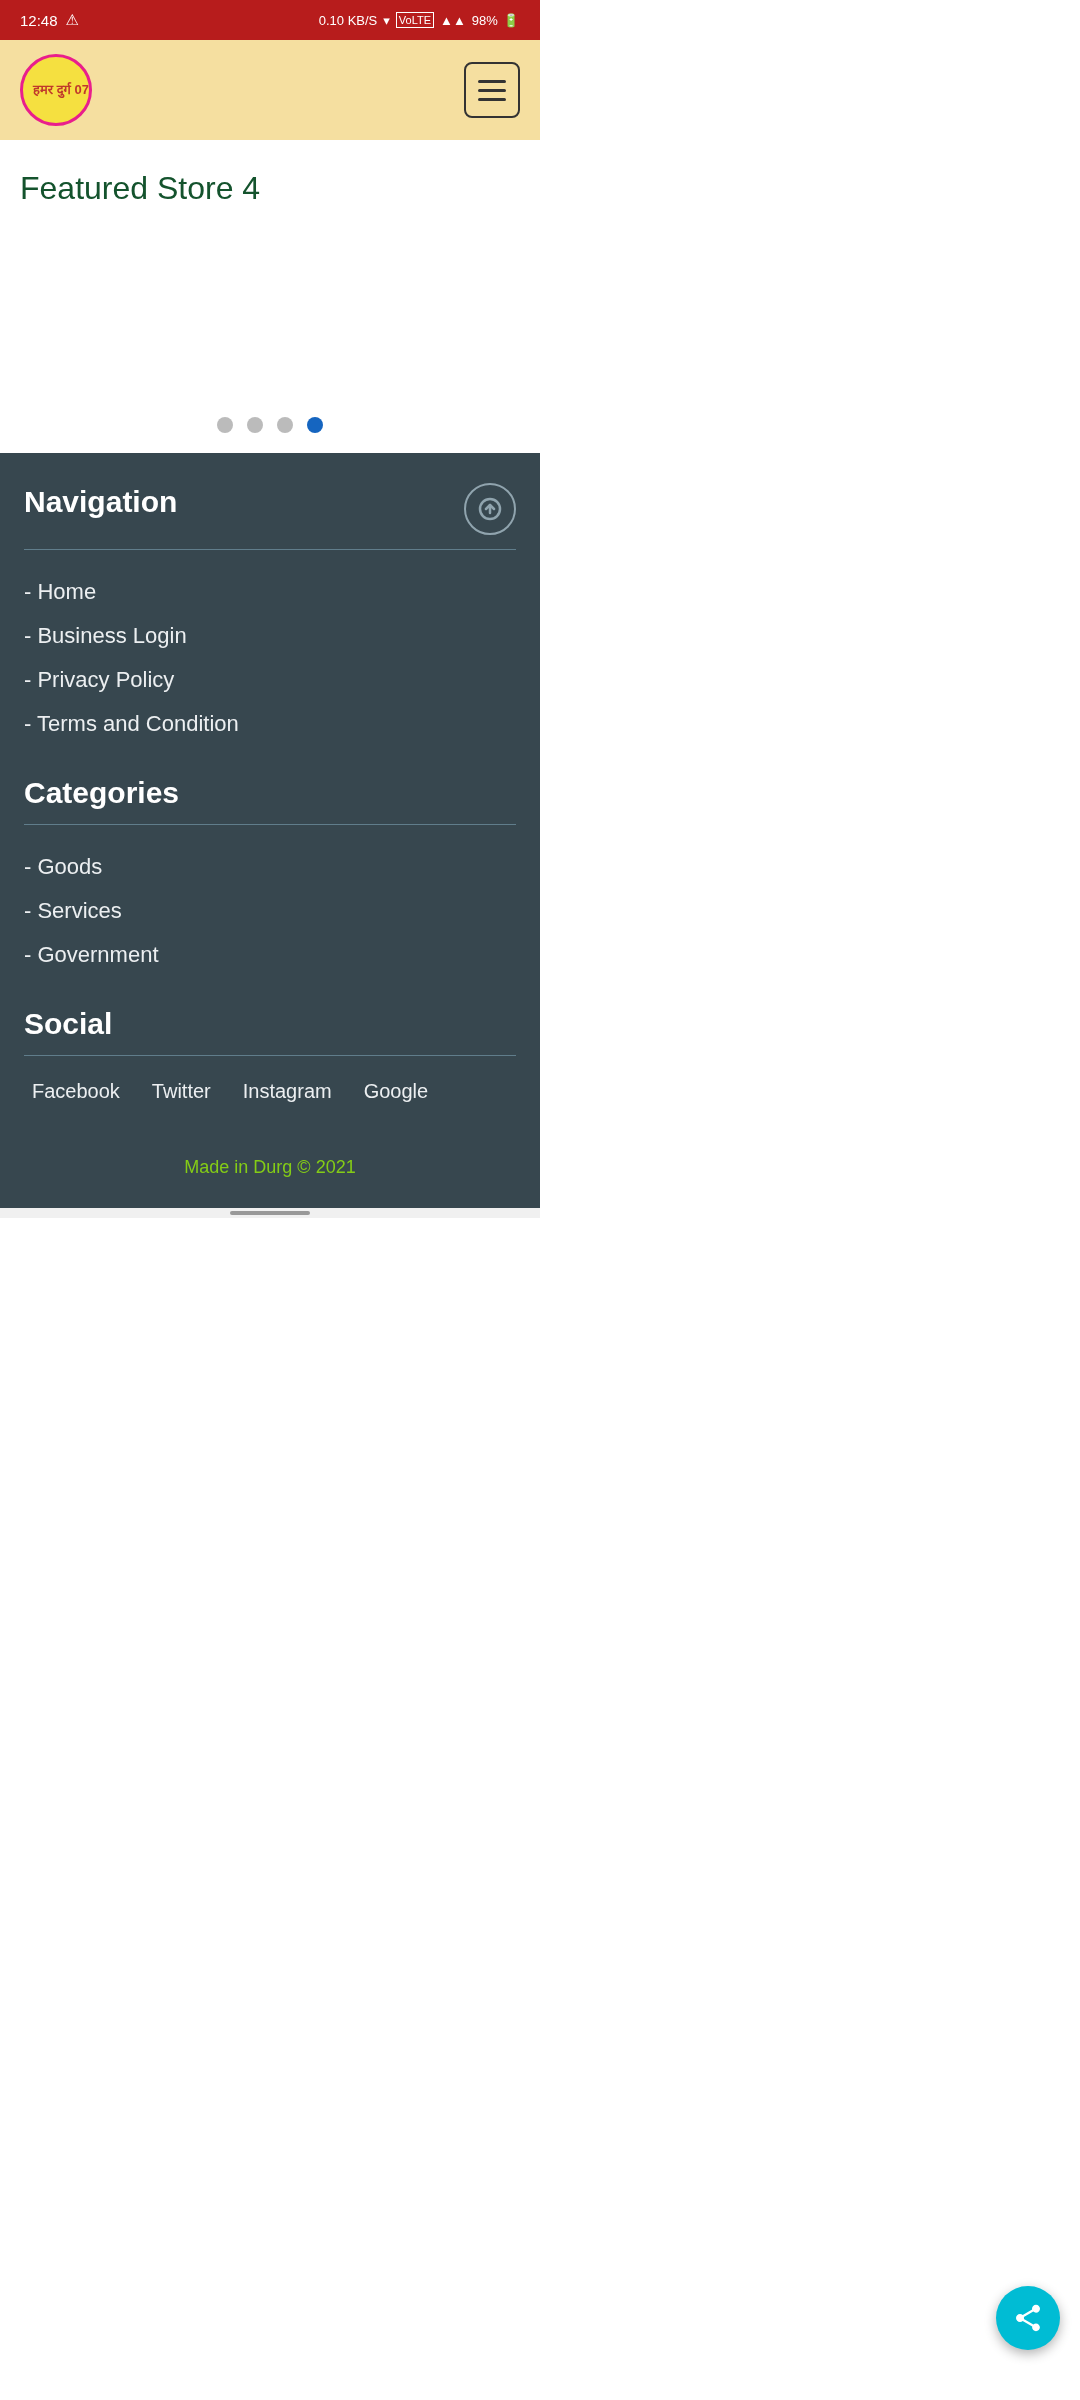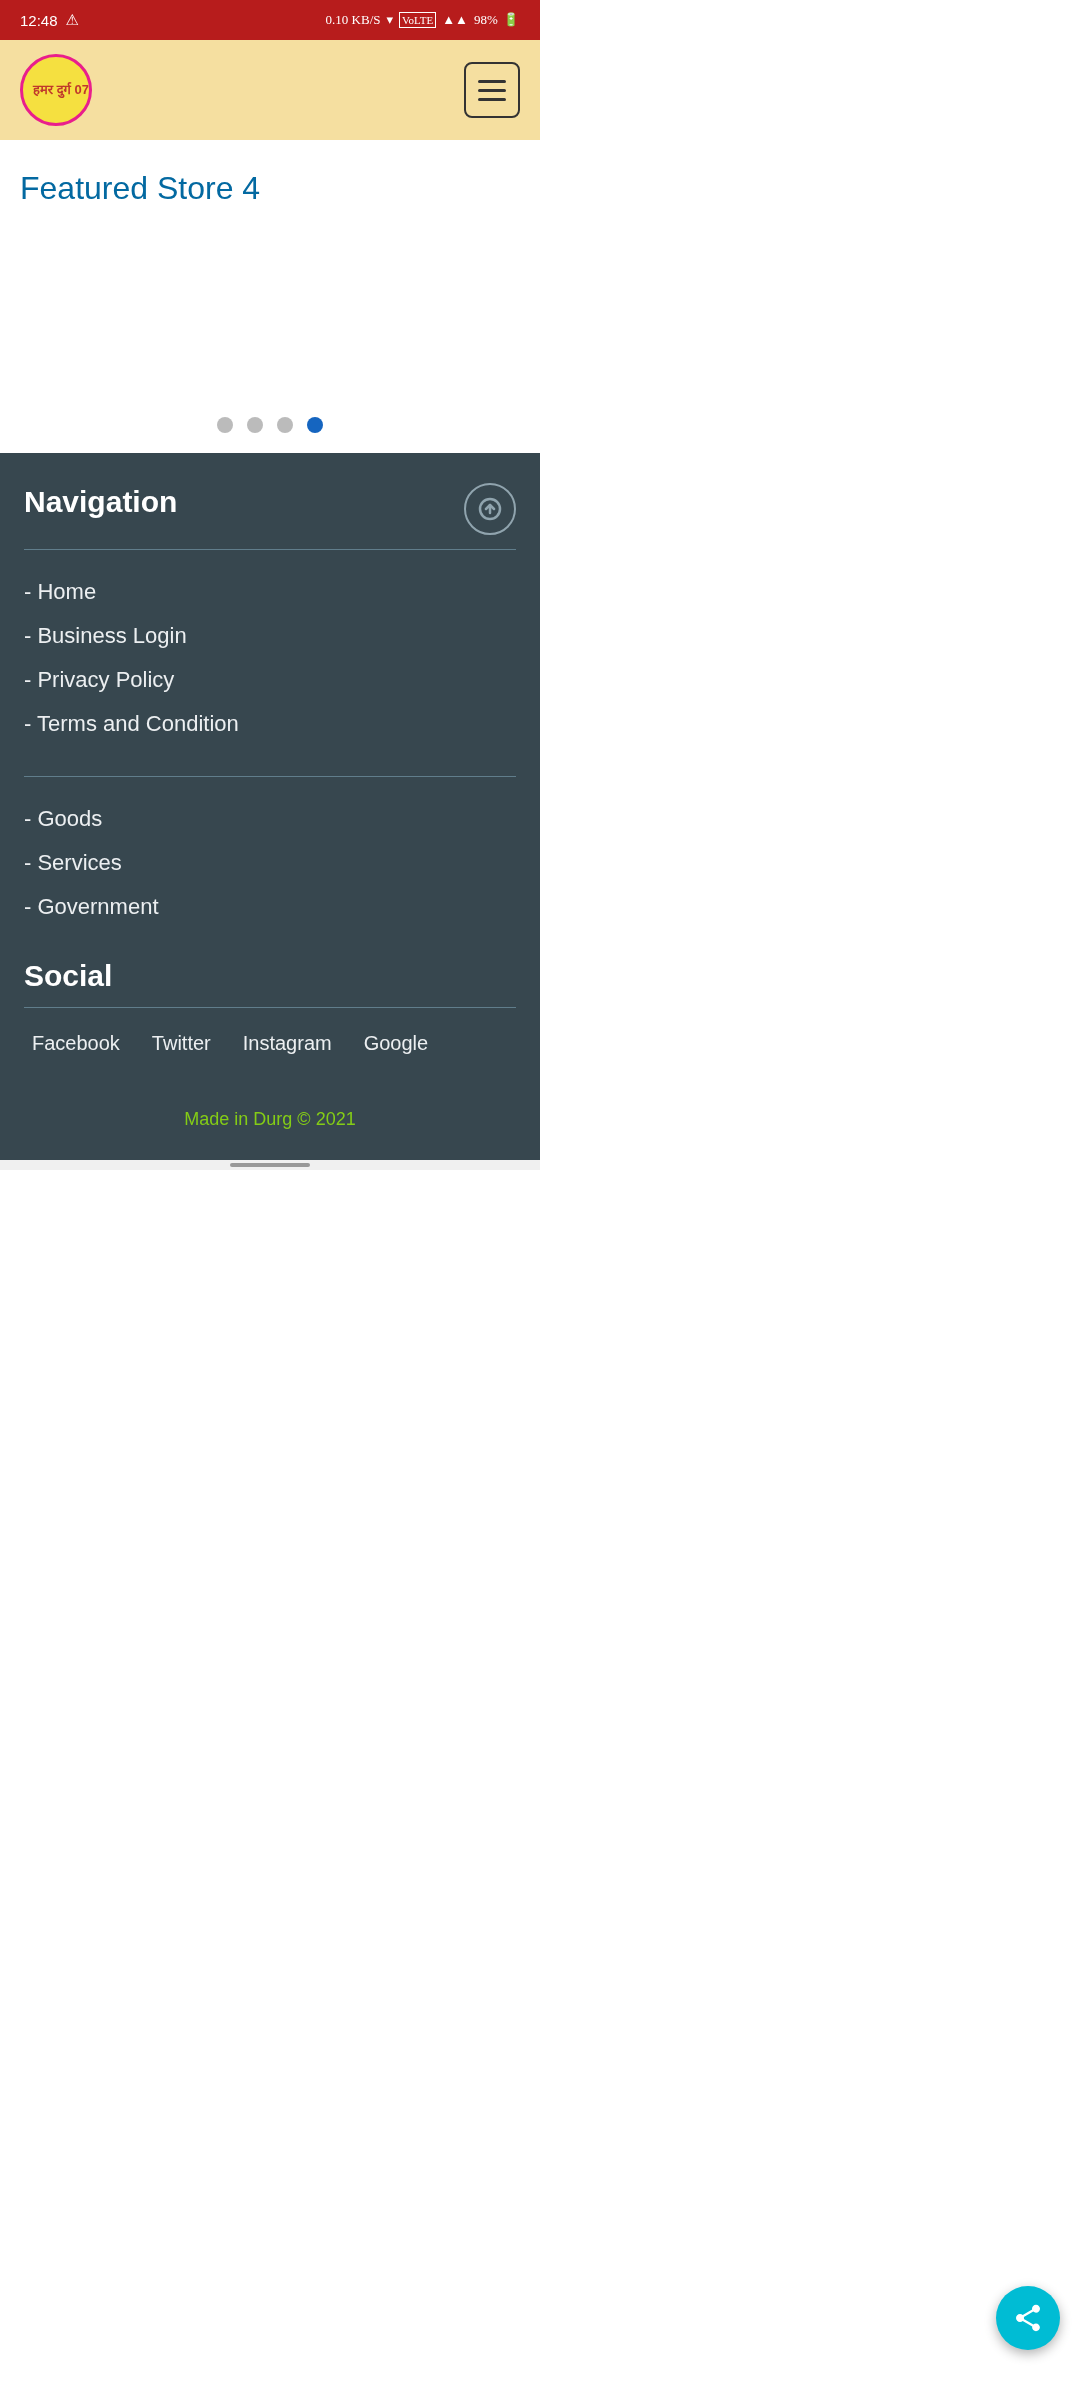--- a/index.html
+++ b/index.html
@@ -19,21 +19,21 @@
       height: 40px;
       display: flex;
       align-items: center;
       justify-content: space-between;
       padding: 0 20px;
       color: white;
       font-size: 15px;
       font-weight: 500;
     }
     .status-left { display: flex; align-items: center; gap: 8px; }
-    .status-right { display: flex; align-items: center; gap: 6px; font-size: 13px; font-family: Liberation Serif, serif; }
+    .status-right { display: flex; align-items: center; gap: 6px; font-size: 13px; }
 
     
     .header {
       background: #f5dfa0;
       height: 100px;
       display: flex;
       align-items: center;
       justify-content: space-between;
       padding: 0 20px;
     }
@@ -81,21 +81,21 @@
 
     
     .main-content {
       background: #ffffff;
       padding: 30px 20px 20px 20px;
       min-height: 300px;
     }
     .featured-title {
       font-size: 32px;
       font-weight: 400;
-      color: #0369a1;
+      color: #14532d;
       margin-bottom: 20px;
     }
 
     
     .carousel-area {
       width: 100%;
       min-height: 180px;
       background: #ffffff;
       display: flex;
       align-items: flex-end;
@@ -283,20 +283,21 @@
       </button>
     </div>
     <hr class="footer-divider">
     <div class="nav-item">- Home</div>
     <div class="nav-item">- Business Login</div>
     <div class="nav-item">- Privacy Policy</div>
     <div class="nav-item">- Terms and Condition</div>
   </div>
 
   <div class="footer-section-block">
+    <div class="footer-heading">Categories</div>
     <hr class="footer-divider">
     <div class="nav-item">- Goods</div>
     <div class="nav-item">- Services</div>
     <div class="nav-item">- Government</div>
   </div>
 
   <div class="footer-section-block">
     <div class="footer-heading">Social</div>
     <hr class="footer-divider">
     <div class="social-row">

